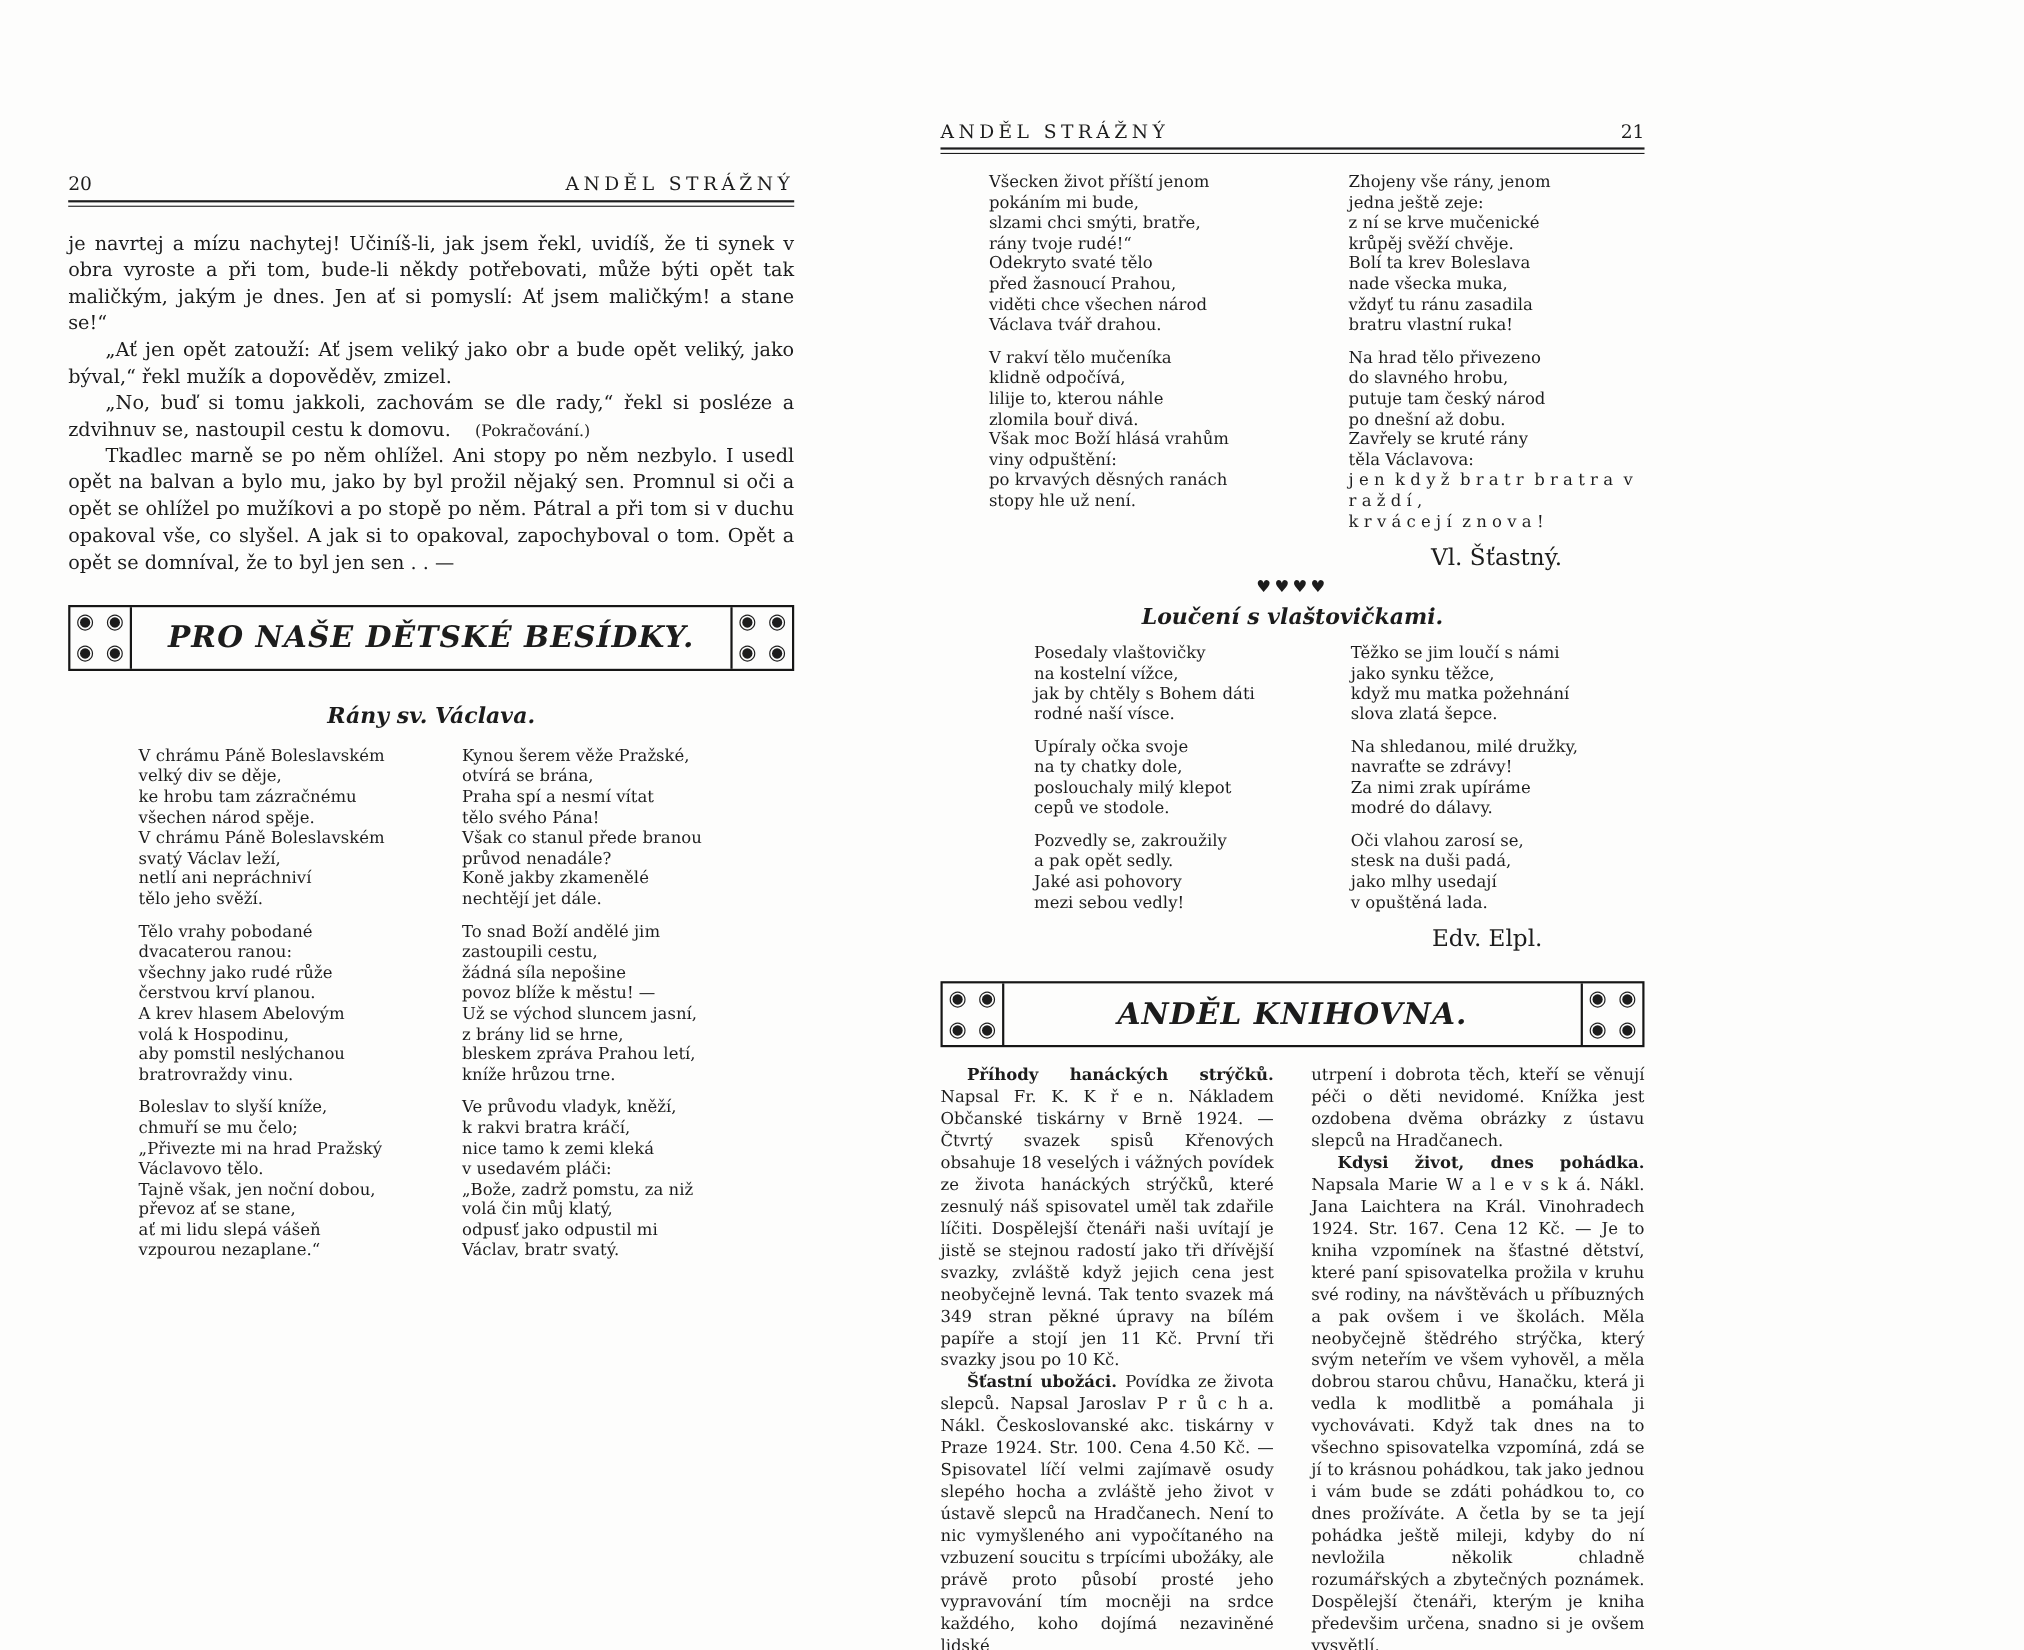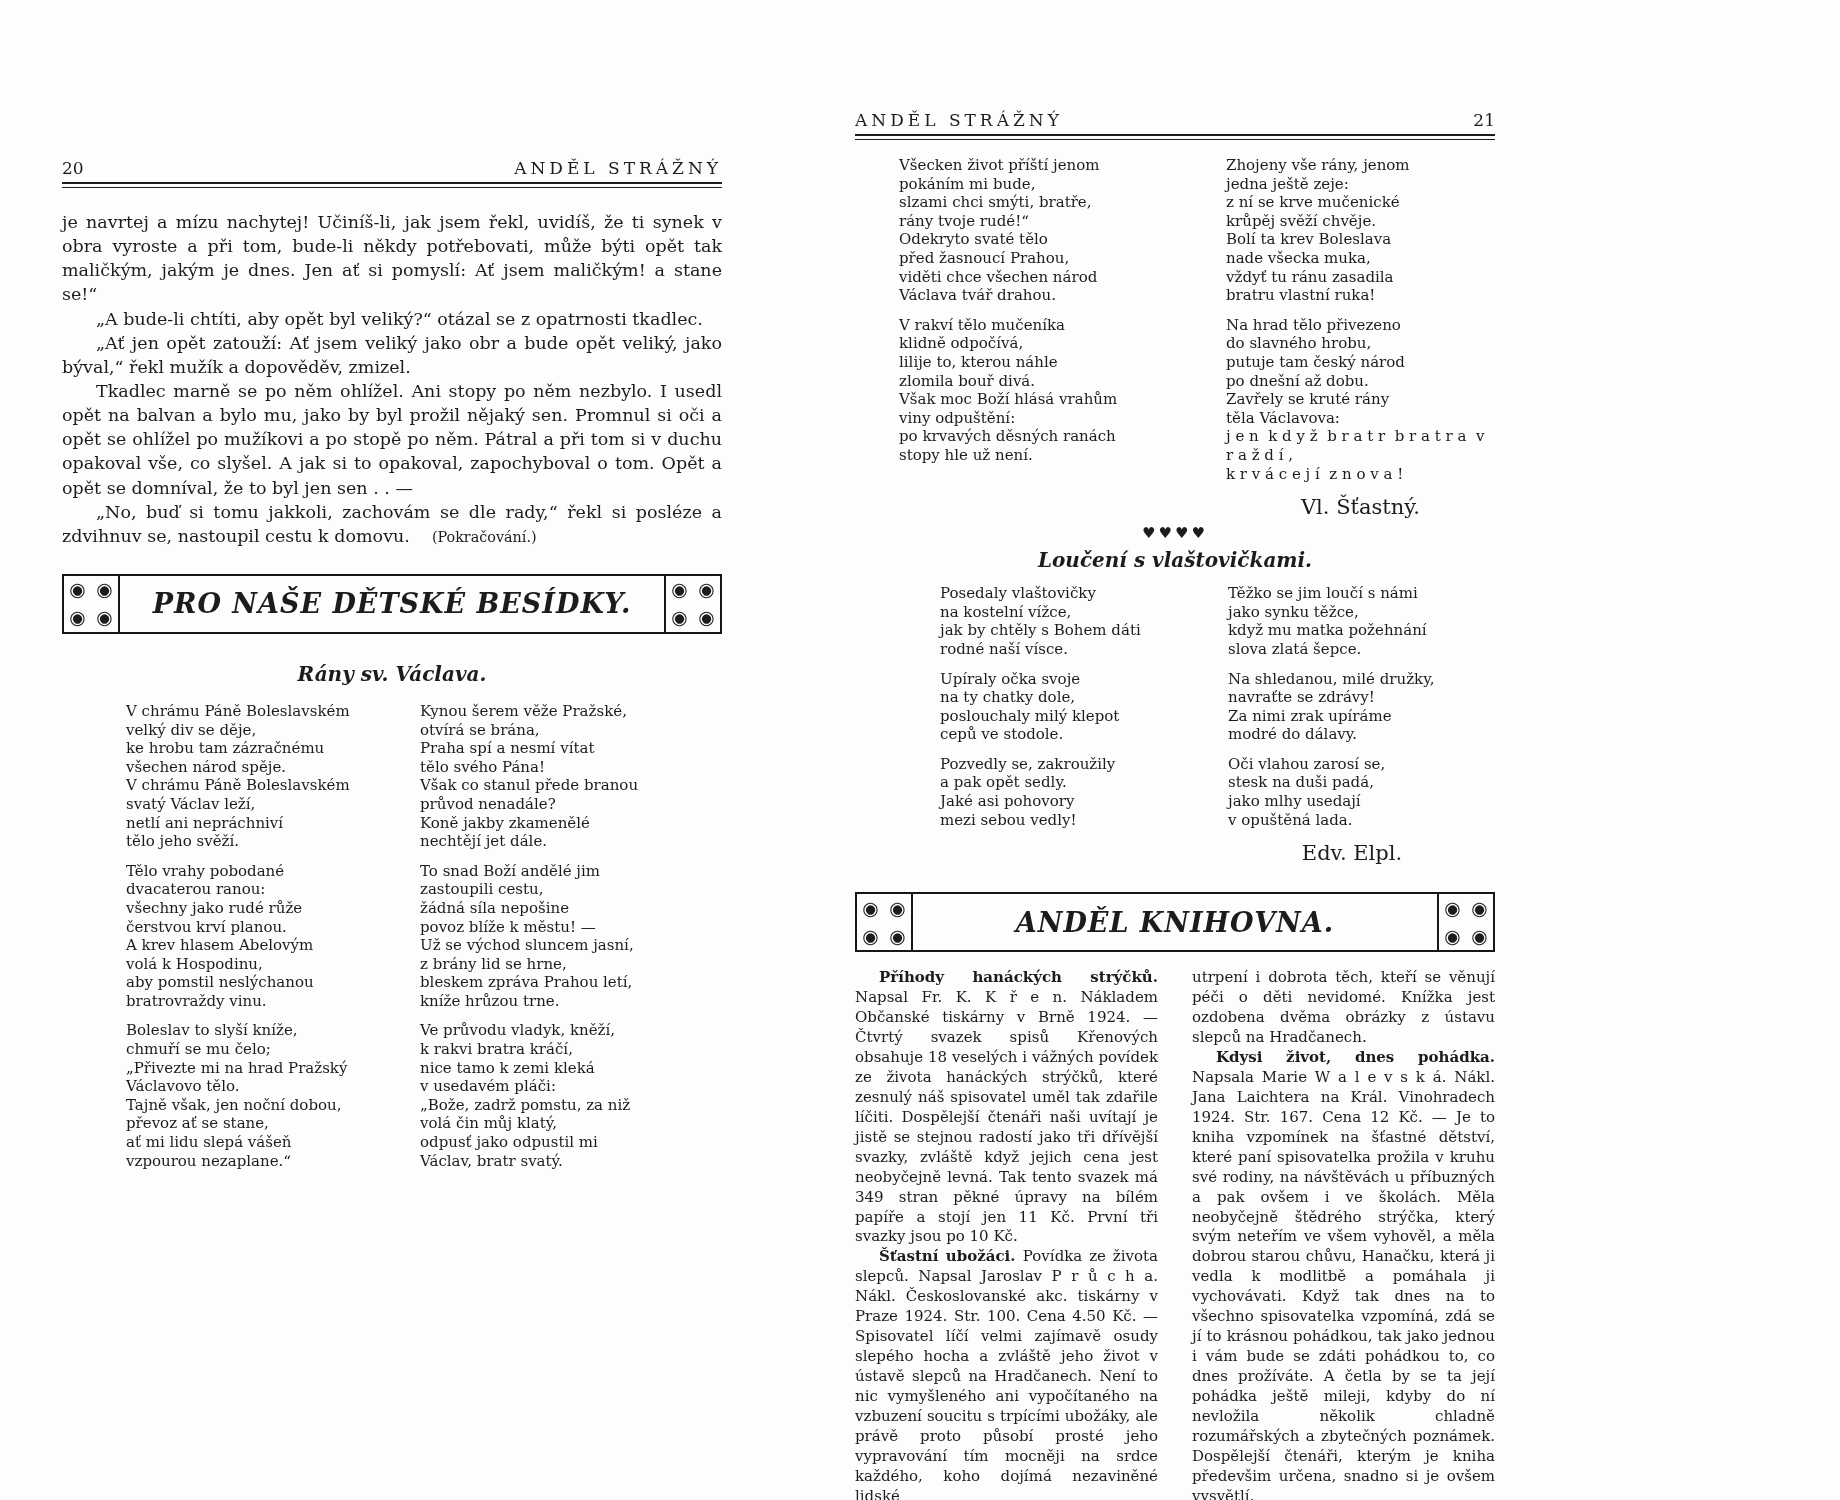--- a/index.html
+++ b/index.html
@@ -67,24 +67,23 @@
 
   <section class="page page-left">
     <header class="page-header">
       <span class="page-num">20</span>
       <span class="header-title">ANDĚL STRÁŽNÝ</span>
     </header>
     <div class="rule-double"></div>
 
     <div class="story">
         <p class="para noindent">je navrtej a mízu nachytej! Učiníš-li, jak jsem řekl, uvidíš, že ti synek v obra vyroste a při tom, bude-li někdy potřebovati, může býti opět tak maličkým, jakým je dnes. Jen ať si pomyslí: Ať jsem maličkým! a stane se!“</p>
-        <p class="para">„A bude-li chtíti, aby opět byl veliký?“ otázal se z opatrnosti tkadlec.</p>
         <p class="para">„Ať jen opět zatouží: Ať jsem veliký jako obr a bude opět veliký, jako býval,“ řekl mužík a dopověděv, zmizel.</p>
+        <p class="para">„No, buď si tomu jakkoli, zachovám se dle rady,“ řekl si posléze a zdvihnuv se, nastoupil cestu k domovu.<span class="note">(Pokračování.)</span></p>
         <p class="para">Tkadlec marně se po něm ohlížel. Ani stopy po něm nezbylo. I usedl opět na balvan a bylo mu, jako by byl prožil nějaký sen. Promnul si oči a opět se ohlížel po mužíkovi a po stopě po něm. Pátral a při tom si v duchu opakoval vše, co slyšel. A jak si to opakoval, zapochyboval o tom. Opět a opět se domníval, že to byl jen sen . . —</p>
-        <p class="para">„No, buď si tomu jakkoli, zachovám se dle rady,“ řekl si posléze a zdvihnuv se, nastoupil cestu k domovu.<span class="note">(Pokračování.)</span></p>
       </div>
 
     <div class="banner">
       <div class="ornament-block ornament-left">
         <span class="rosette">◉</span>
         <span class="rosette">◉</span>
         <span class="rosette">◉</span>
         <span class="rosette">◉</span>
       </div>
       <div class="banner-title">PRO NAŠE DĚTSKÉ BESÍDKY.</div>

